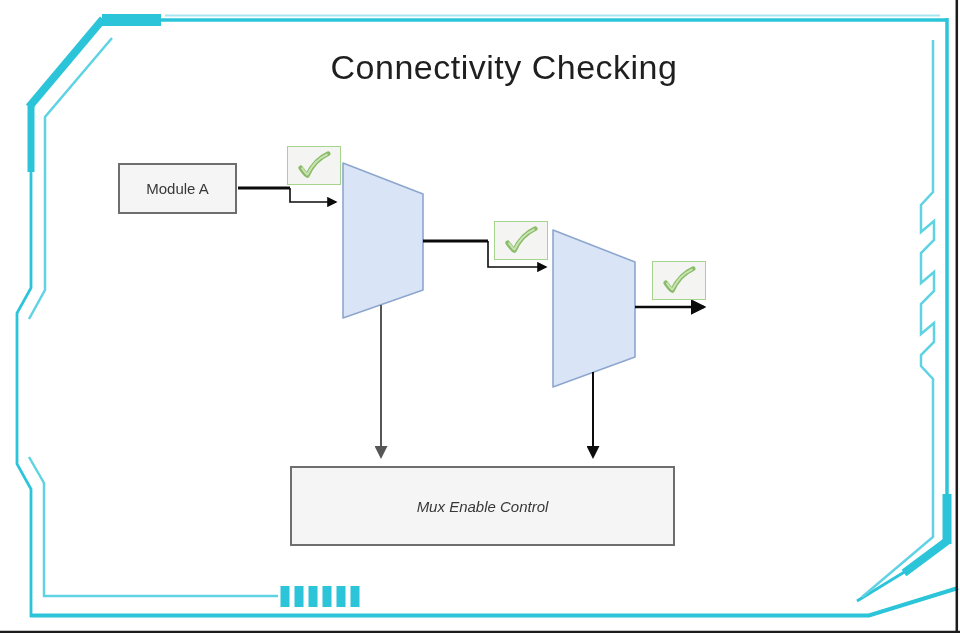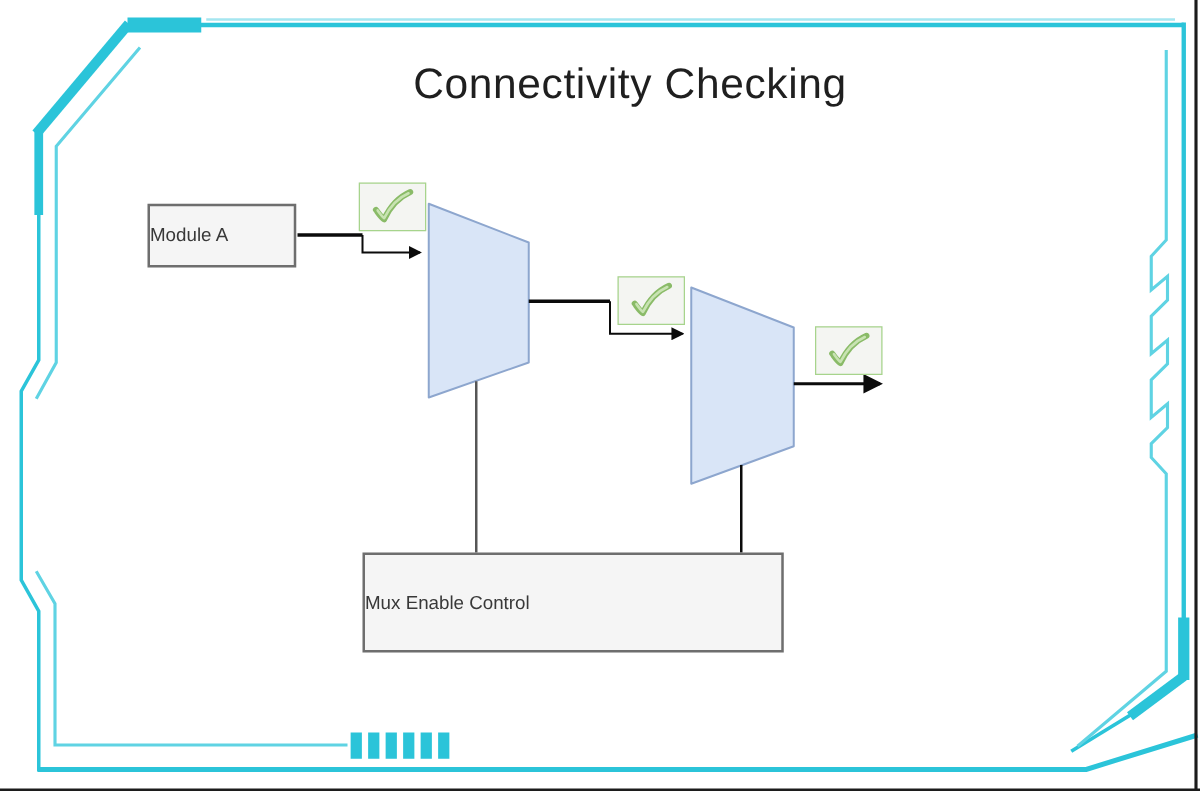--- a/index.html
+++ b/index.html
@@ -48,27 +48,27 @@
   .title{
     position:absolute;left:44px;top:48px;width:920px;
     text-align:center;
     font-size:34px;color:var(--title-color);
     letter-spacing:.5px;
   }
   .node{
     position:absolute;
     background:var(--node-fill);
     border:2px solid var(--node-stroke);
-    display:flex;align-items:center;justify-content:flex-start;
+    display:flex;align-items:center;justify-content:center;
     font-size:15px;color:var(--label-color);
     text-align:center;
   }
   .node-module-a{left:118px;top:163px;width:119px;height:51px;}
   .node-module-b{left:713px;top:281px;width:120px;height:53px;}
-  .node-mec{left:290px;top:442px;width:337px;height:80px;}
+  .node-mec{left:290px;top:466px;width:385px;height:80px;font-style:italic;}
 
   .checkbadge{
     position:absolute;width:54px;height:39px;
     background:var(--check-box-fill);
     border:1.5px solid var(--check-border);
   }
   .checkbadge svg{display:block;width:100%;height:100%;}
   .cb-1{left:287px;top:146px;}
   .cb-2{left:494px;top:221px;}
   .cb-3{left:652px;top:261px;}

